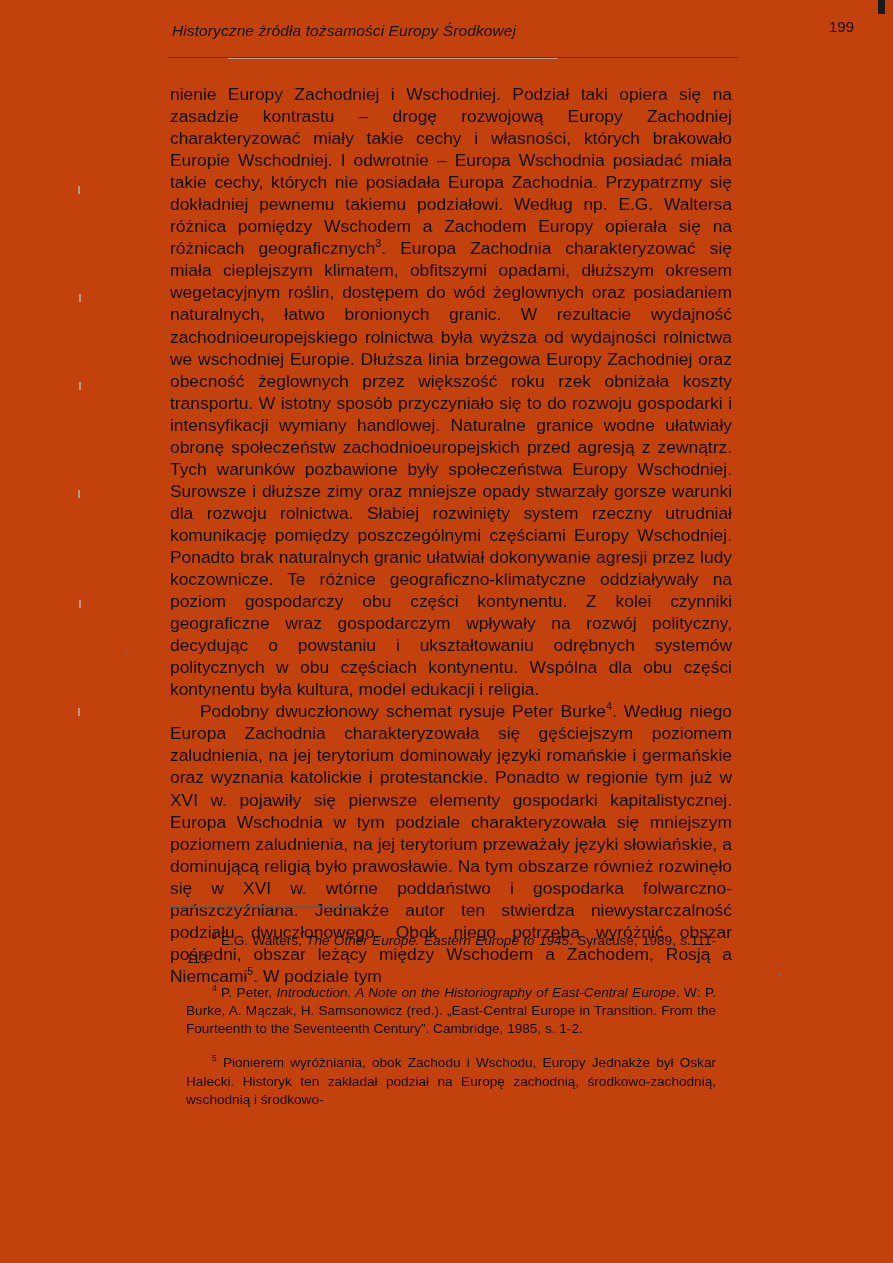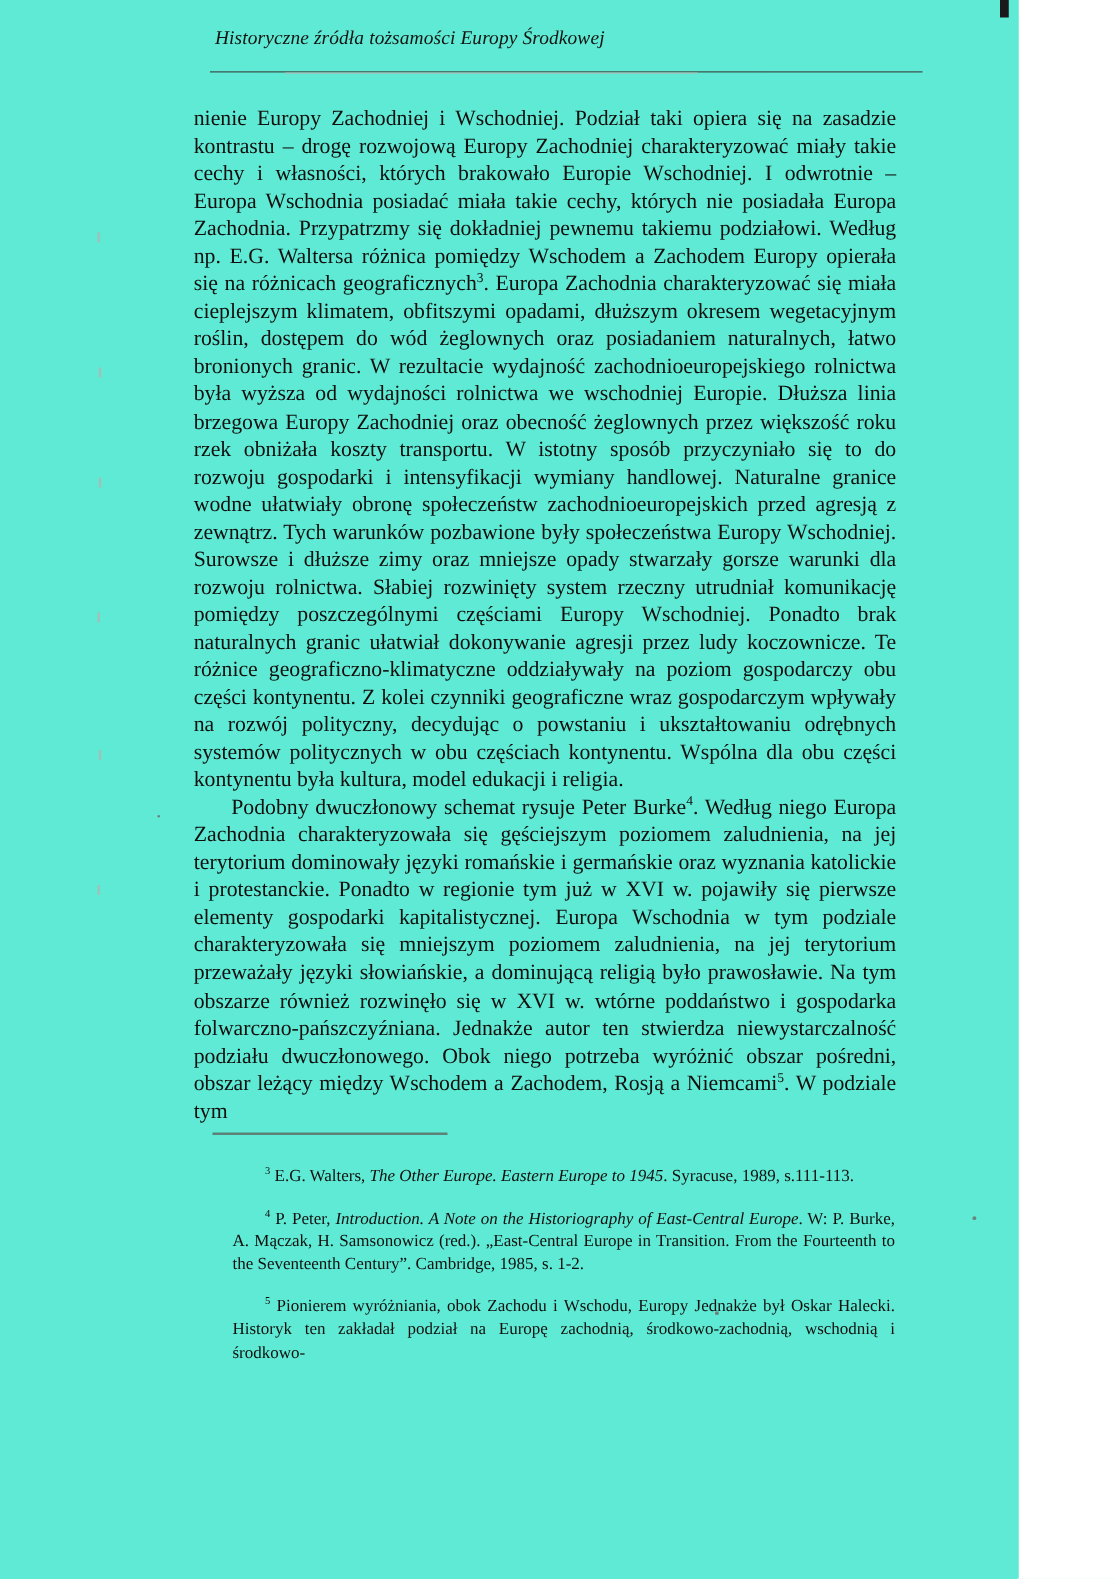--- a/index.html
+++ b/index.html
@@ -2,25 +2,25 @@
 <html><head>
 <meta charset="utf-8">
 <style>
   html, body {
     margin: 0;
     padding: 0;
     background: #ffffff;
   }
   .page {
     position: relative;
-    width: 815px;
+    width: 893px;
     height: 1263px;
-    background: #5eead4;
+    background: #c2410c;
     overflow: hidden;
-    font-family: Liberation Serif, serif;
+    font-family: Liberation Sans, sans-serif;
     color: #100f0d;
   }
   
   .corner-mark {
     position: absolute;
     top: 0;
     right: 8px;
     width: 7px;
     height: 14px;
     background: #1a1a1a;
@@ -64,21 +64,21 @@
     top: 1px;
     left: 60px;
     width: 330px;
     height: 1px;
     background: #b9b9b6;
   }
 
   .body-col {
     position: absolute;
     top: 83px;
-    left: 155px;
+    left: 170px;
     width: 562px;
     font-size: 17.4px;
     line-height: 22.05px;
     text-align: justify;
     text-justify: inter-word;
     hyphens: none;
   }
   .body-col p {
     margin: 0;
   }

